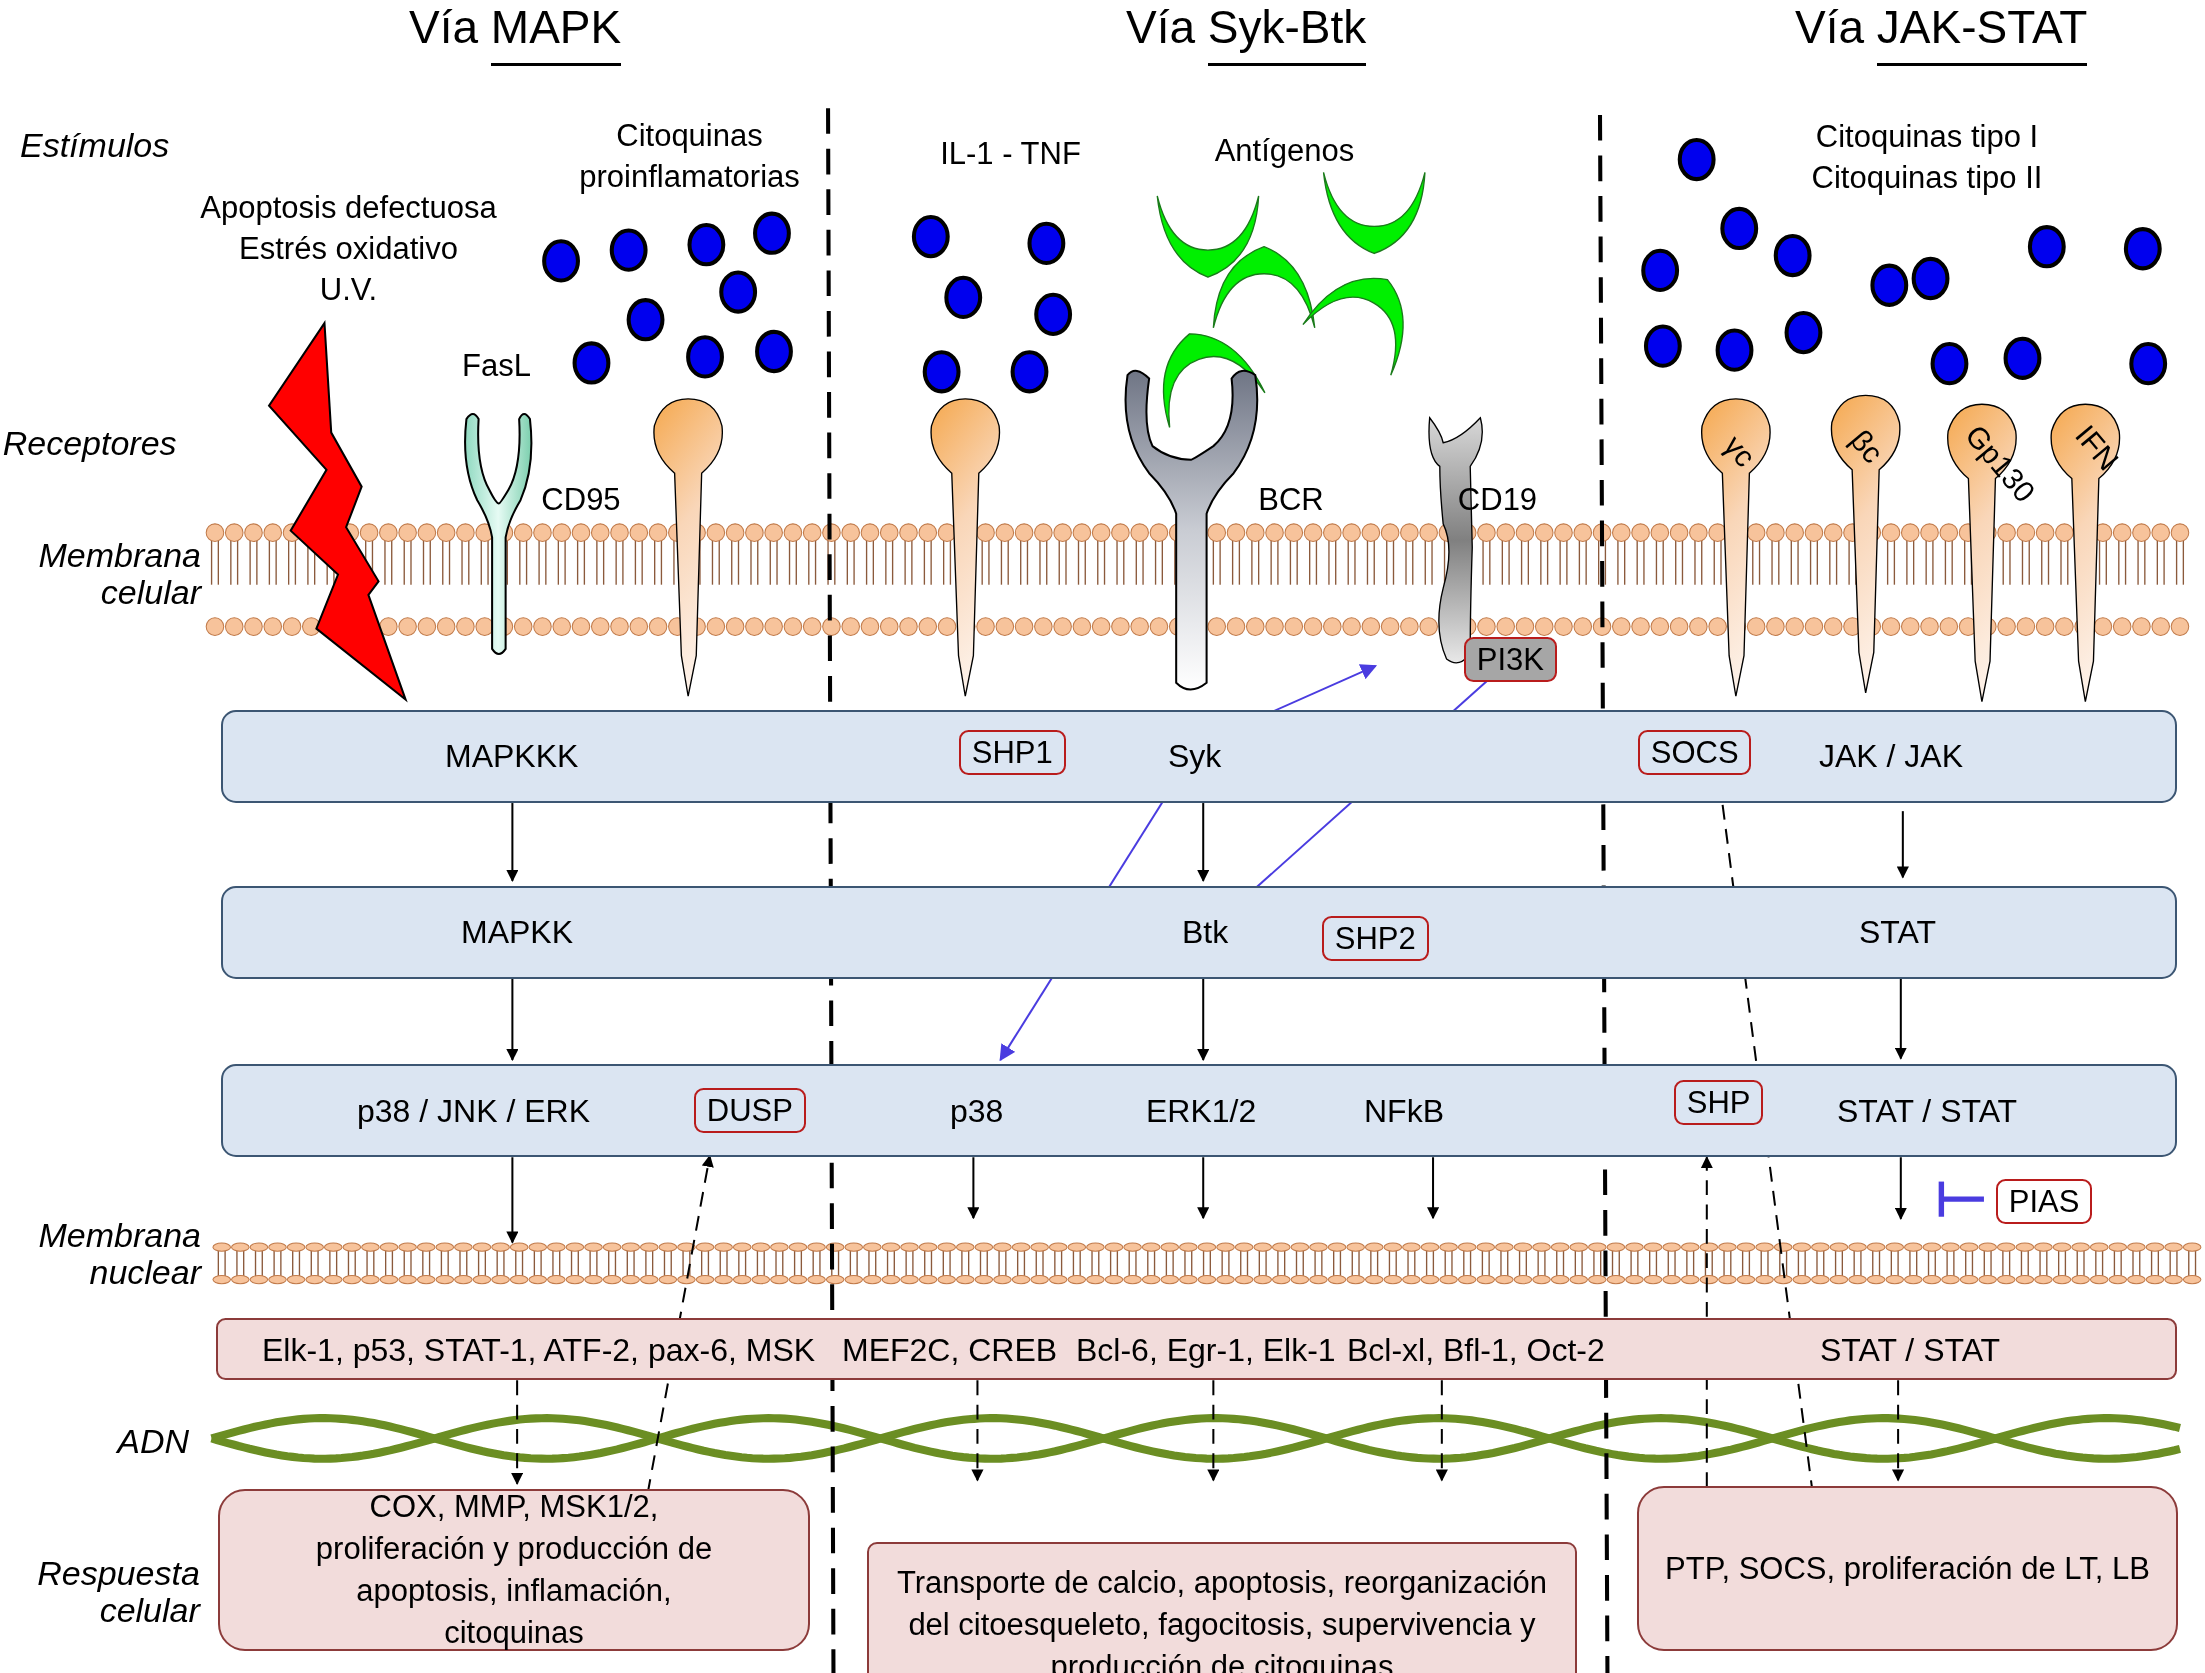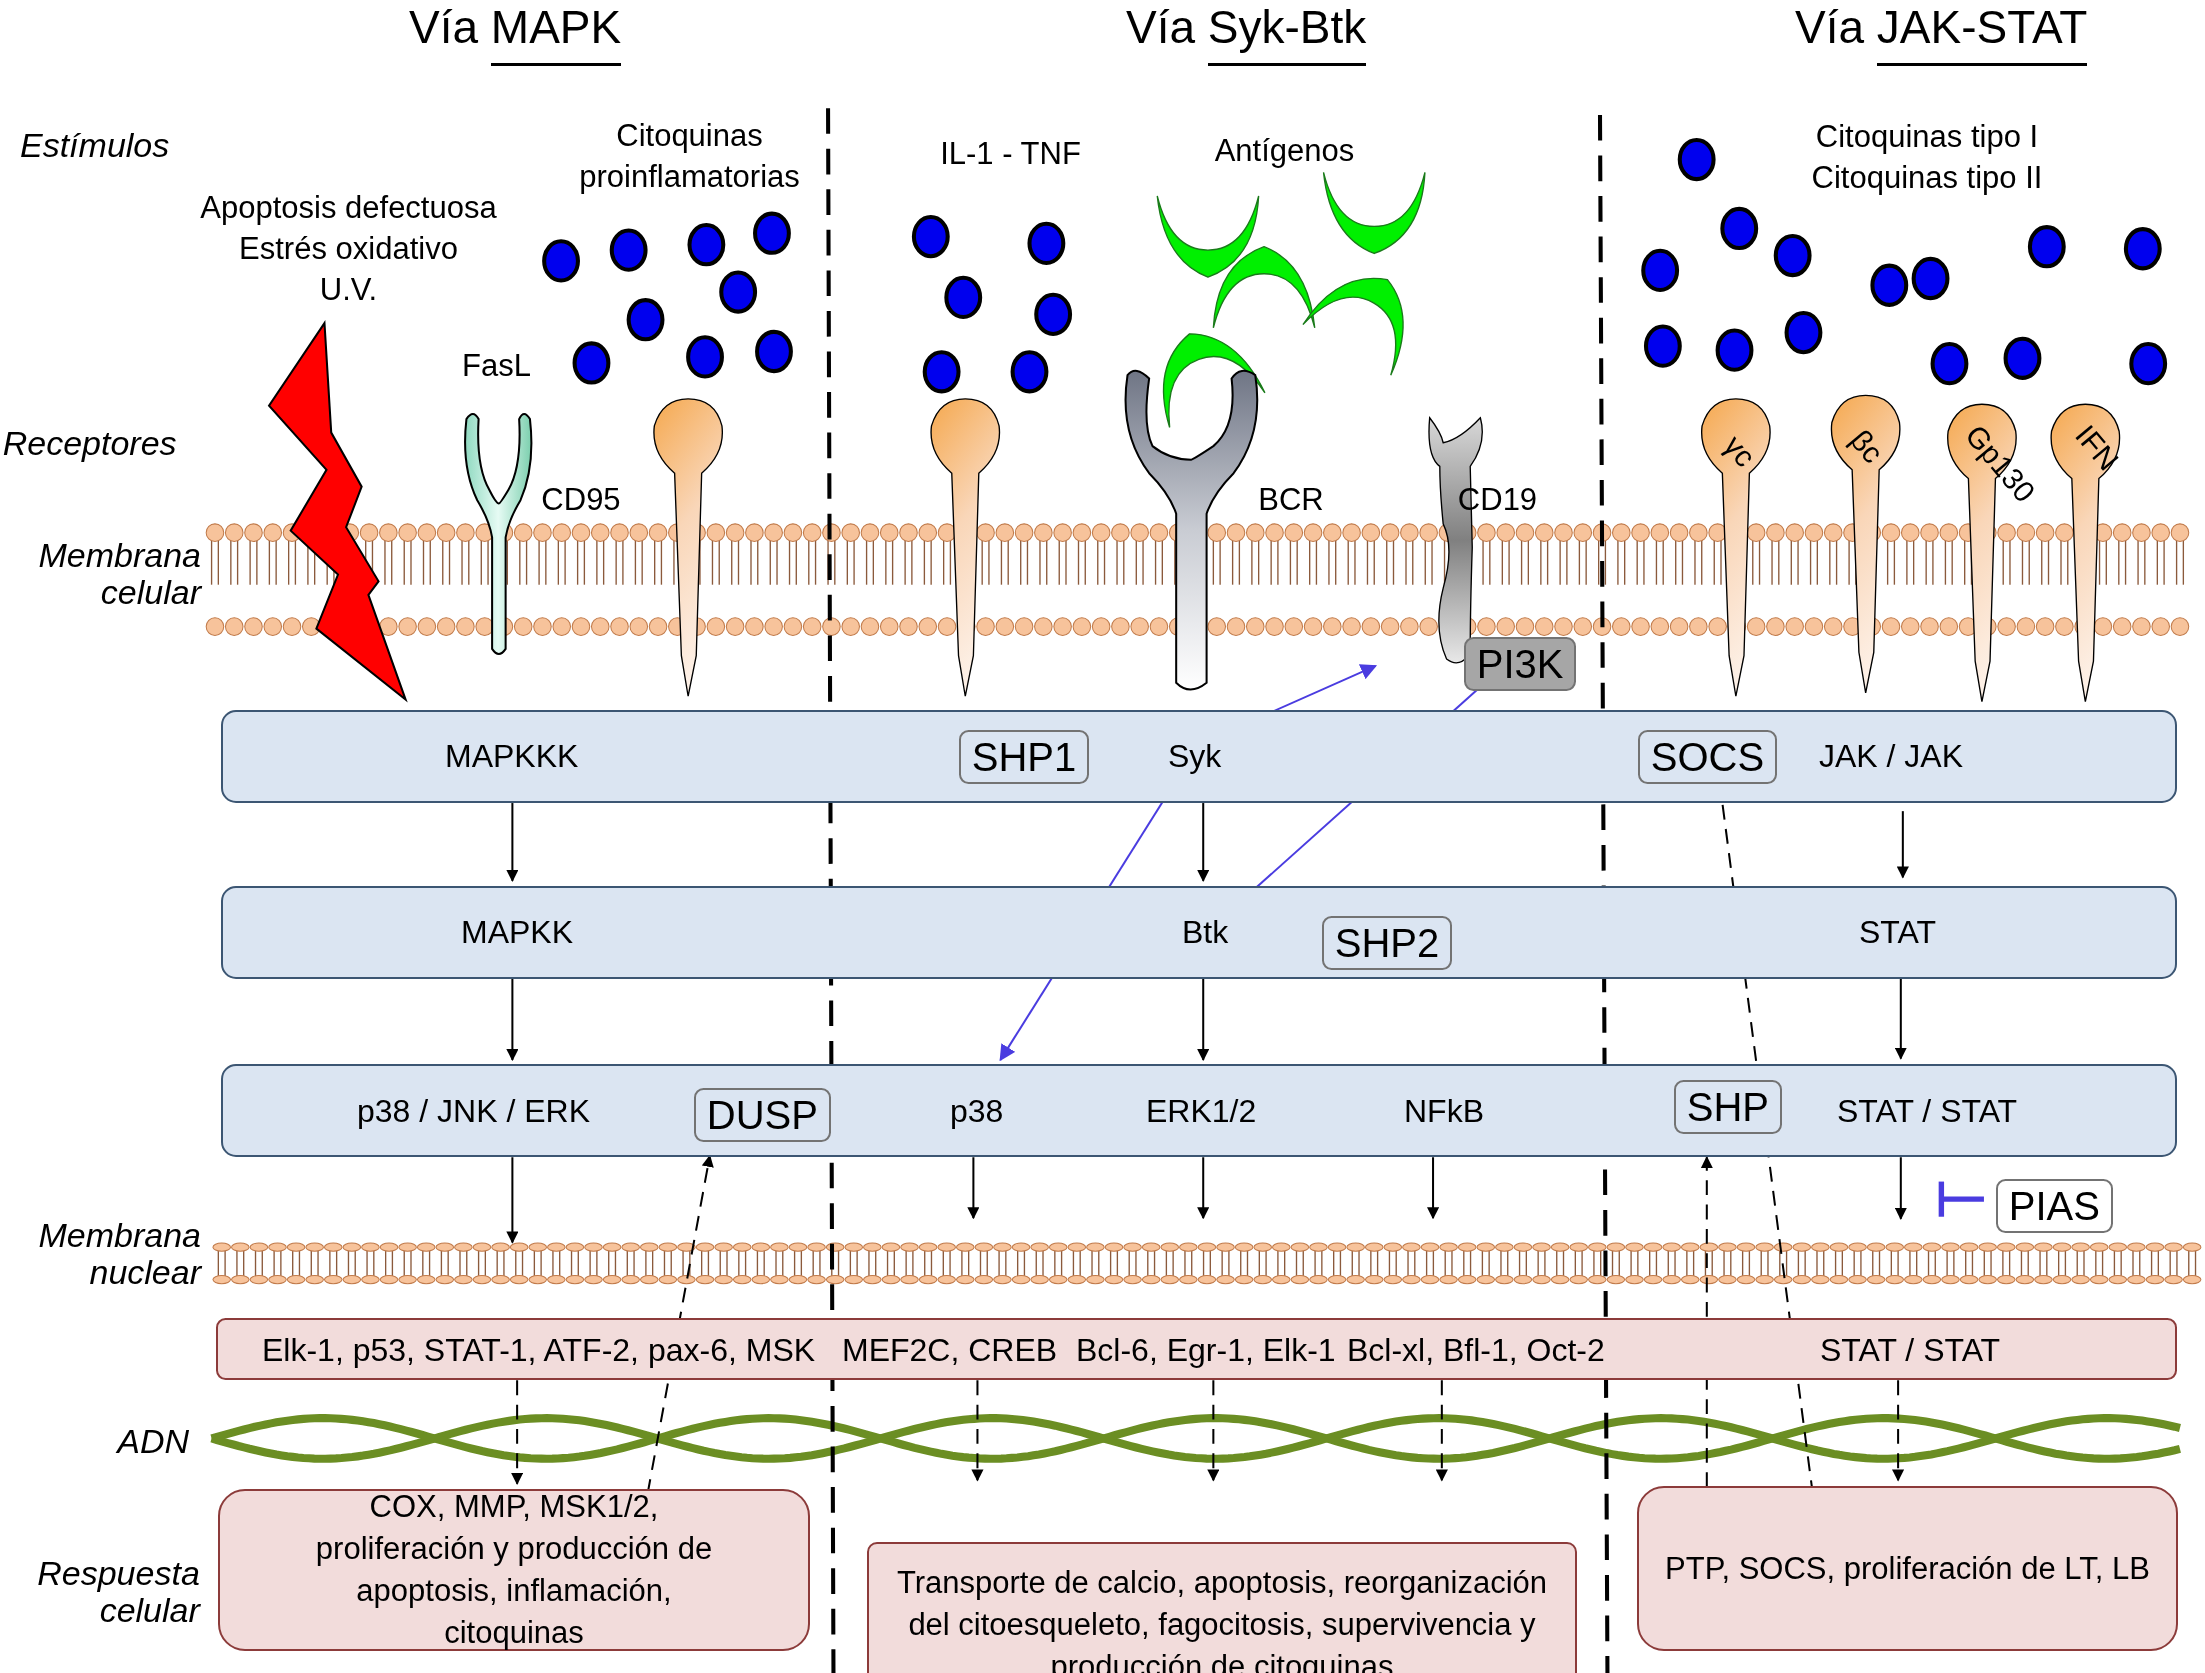--- a/index.html
+++ b/index.html
@@ -4,21 +4,21 @@
 <style>
   html,body{margin:0;padding:0;background:#ffffff;}
   body{width:2205px;height:1673px;position:relative;overflow:hidden;font-family:"Liberation Sans",sans-serif;color:#000;}
   .abs{position:absolute;}
   .title{font-size:46px;top:0px;white-space:nowrap;}
   .title .u{border-bottom:3.4px solid #000;padding-bottom:9.5px;}
   .side{font-style:italic;font-size:34px;text-align:right;line-height:37px;white-space:nowrap;}
   .lbl{font-size:31px;text-align:center;line-height:41px;white-space:nowrap;}
   .band{position:absolute;left:221px;width:1956px;background:#dbe5f2;border:2.7px solid #3c5673;border-radius:15px;box-sizing:border-box;}
   .btxt{position:absolute;font-size:32px;white-space:nowrap;}
-  .inh{position:absolute;border:2px solid #737373;border-radius:9.5px;padding:2.7px 10.8px;font-size:40px;background:transparent;white-space:nowrap;}
+  .inh{position:absolute;border:2px solid #b91c1c;border-radius:9.5px;padding:2.7px 10.8px;font-size:31px;background:transparent;white-space:nowrap;}
   .pi3k{background:#a6a6a6;}
   .tf{position:absolute;left:216px;width:1961px;top:1318px;height:62px;background:#f2dcdb;border:2.7px solid #8c3b3a;border-radius:9.5px;box-sizing:border-box;}
   .resp{position:absolute;background:#f2dcdb;border:2.7px solid #8c3b3a;border-radius:27px;box-sizing:border-box;font-size:31px;text-align:center;line-height:42px;display:flex;align-items:center;justify-content:center;}
   svg{position:absolute;left:0;top:0;}
 </style>
 </head>
 <body>
 
 <svg id="gfx" width="2205" height="1673" viewBox="0 0 3262 2475">
   <defs>
@@ -1047,21 +1047,21 @@
 
 <div class="btxt" style="left:461px;top:914px;">MAPKK</div>
 <div class="btxt" style="left:1182px;top:914px;">Btk</div>
 <div class="inh" style="left:1322px;top:916px;">SHP2</div>
 <div class="btxt" style="left:1859px;top:914px;">STAT</div>
 
 <div class="btxt" style="left:357px;top:1093px;">p38 / JNK / ERK</div>
 <div class="inh" style="left:694px;top:1088px;">DUSP</div>
 <div class="btxt" style="left:950px;top:1093px;">p38</div>
 <div class="btxt" style="left:1146px;top:1093px;">ERK1/2</div>
-<div class="btxt" style="left:1404px;top:1093px;">NFkB</div>
+<div class="btxt" style="left:1364px;top:1093px;">NFkB</div>
 <div class="inh" style="left:1648px;top:1080px;margin-left:26px;">SHP</div>
 <div class="btxt" style="left:1837px;top:1093px;">STAT / STAT</div>
 <div class="inh" style="left:1996px;top:1179px;">PIAS</div>
 
 <div class="tf"></div>
 <div class="btxt" style="left:262px;top:1332px;">Elk-1, p53, STAT-1, ATF-2, pax-6, MSK</div>
 <div class="btxt" style="left:842px;top:1332px;">MEF2C, CREB</div>
 <div class="btxt" style="left:1076px;top:1332px;">Bcl-6, Egr-1, Elk-1</div>
 <div class="btxt" style="left:1347px;top:1332px;">Bcl-xl, Bfl-1, Oct-2</div>
 <div class="btxt" style="left:1820px;top:1332px;">STAT /  STAT</div>

